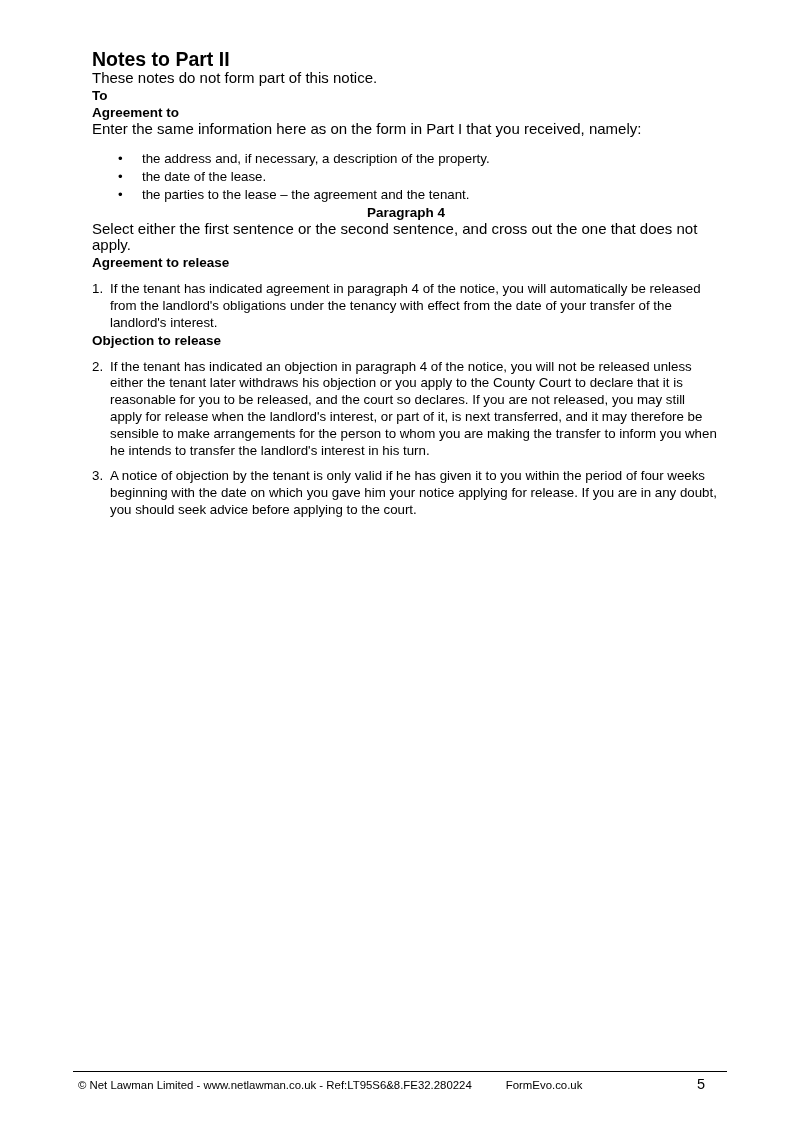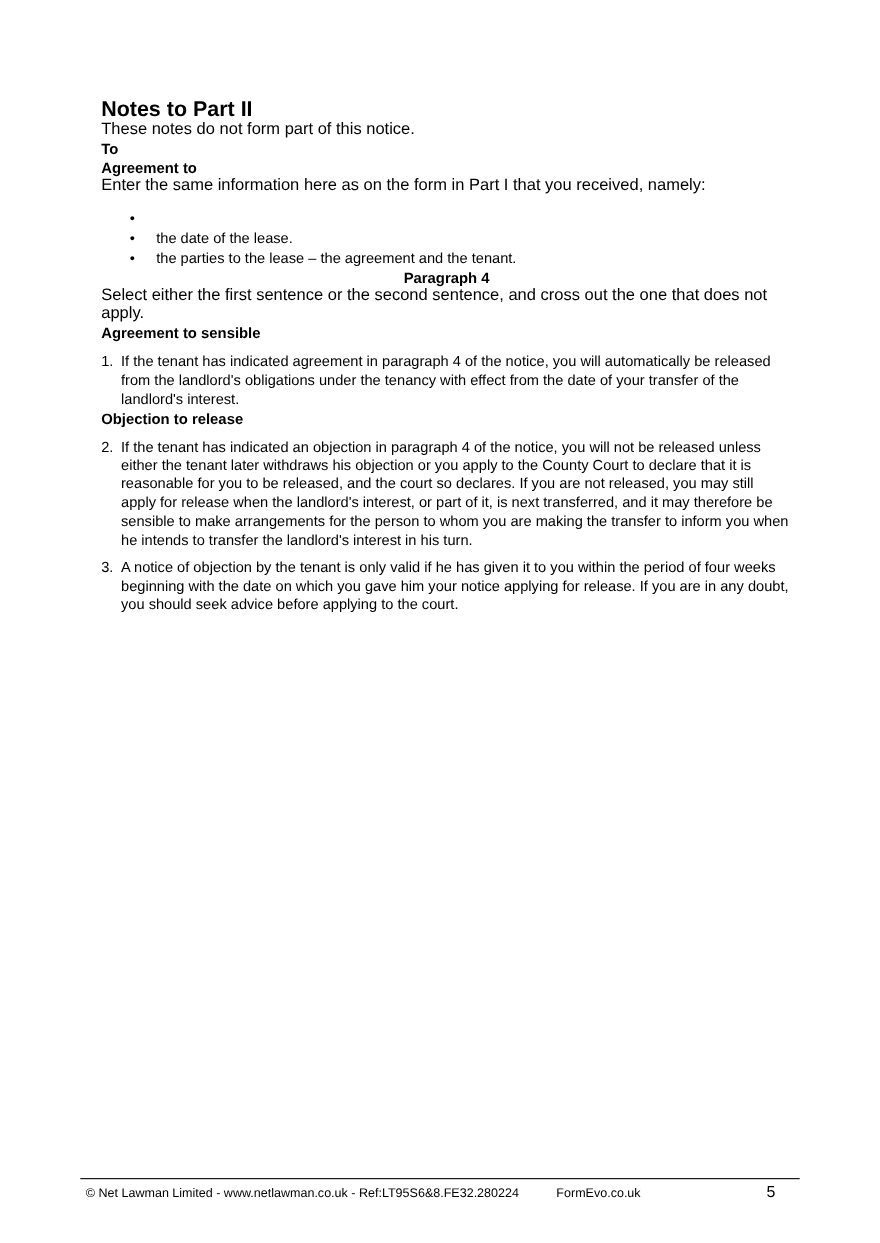--- a/index.html
+++ b/index.html
@@ -13,21 +13,20 @@
     position: relative;
     font-family: "Liberation Sans", sans-serif;
     color: #000000;
     overflow: hidden;
   }
   .content {
     position: absolute;
     left: 92px;
     top: 49px;
     width: 628px;
-    margin-top: 40px;
   }
   .doc-title {
     font-size: 19.5px;
     font-weight: bold;
     line-height: 21px;
     margin: 0;
   }
   p.body-text {
     font-size: 15px;
     line-height: 16.8px;
@@ -107,35 +106,36 @@
 
   <p class="body-text intro">These notes do not form part of this notice.</p>
 
   <h3 class="sec-heading mt-to">To</h3>
 
   <h3 class="sec-heading mt-relating">Agreement to</h3>
   <p class="body-text mt-body">Enter the same information here as on the form in Part I that you received, namely:</p>
   <div class="bullet-list">
     <div class="bullet-row">
       <span class="bullet-dot">•</span>
+      <span>the address and, if necessary, a description of the property.</span>
     </div>
     <div class="bullet-row">
       <span class="bullet-dot">•</span>
       <span>the date of the lease.</span>
     </div>
     <div class="bullet-row">
       <span class="bullet-dot">•</span>
       <span>the parties to the lease – the agreement and the tenant.</span>
     </div>
   </div>
 
   <h3 class="sec-heading mt-para4">Paragraph 4</h3>
   <p class="body-text mt-body">Select either the first sentence or the second sentence, and cross out the one that does not apply.</p>
 
-  <h3 class="sec-heading mt-agree">Agreement to sensible</h3>
+  <h3 class="sec-heading mt-agree">Agreement to release</h3>
   <div class="numbered-item">
     <span class="num-label">1.</span>
     <span class="num-text">If the tenant has indicated agreement in paragraph 4 of the notice, you will automatically be released from the landlord's obligations under the tenancy with effect from the date of your transfer of the landlord's interest.</span>
   </div>
 
   <h3 class="sec-heading mt-object">Objection to release</h3>
   <div class="numbered-item">
     <span class="num-label">2.</span>
     <span class="num-text">If the tenant has indicated an objection in paragraph 4 of the notice, you will not be released unless either the tenant later withdraws his objection or you apply to the County Court to declare that it is reasonable for you to be released, and the court so declares. If you are not released, you may still apply for release when the landlord's interest, or part of it, is next transferred, and it may therefore be sensible to make arrangements for the person to whom you are making the transfer to inform you when he intends to transfer the landlord's interest in his turn.</span>
   </div>

